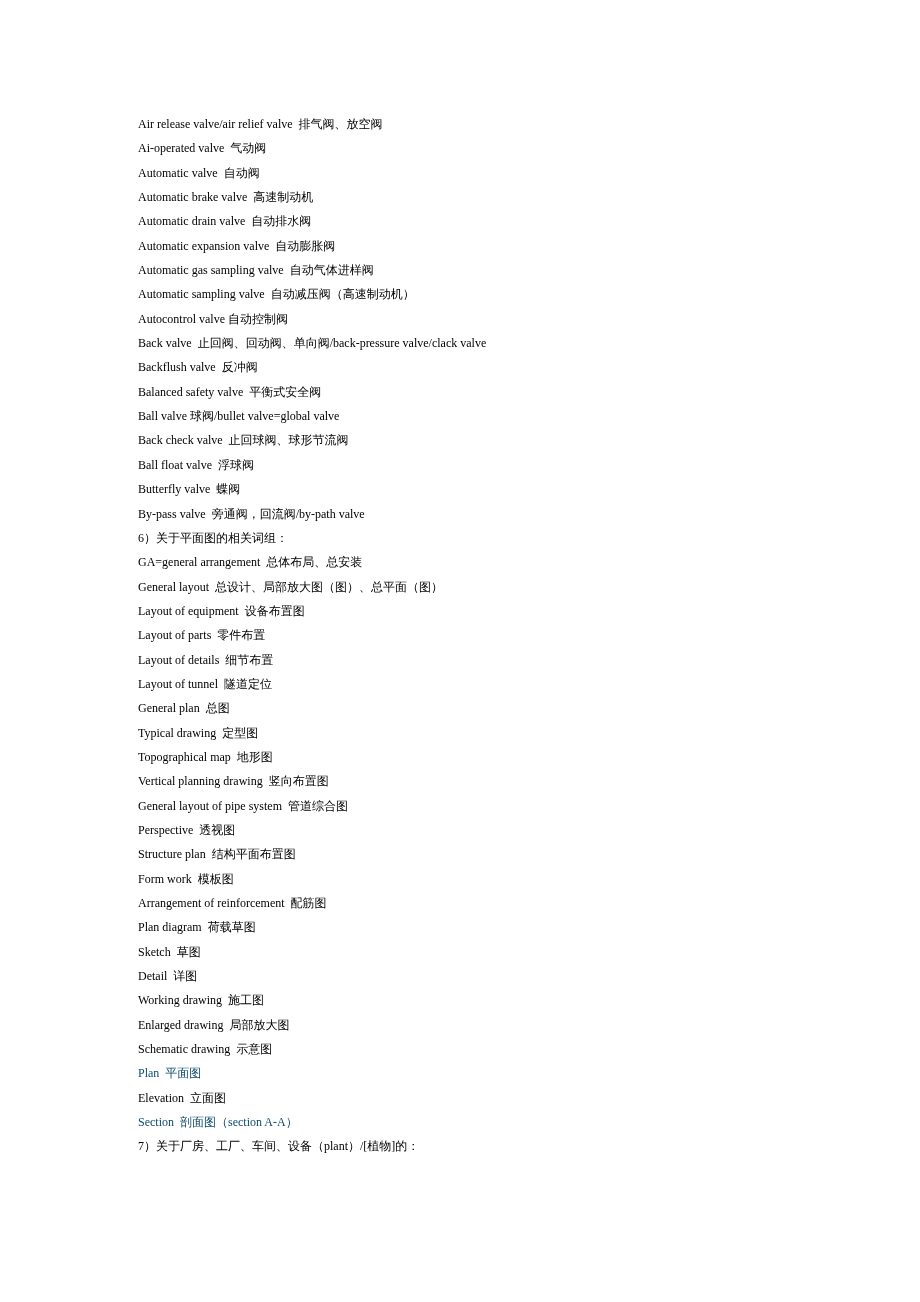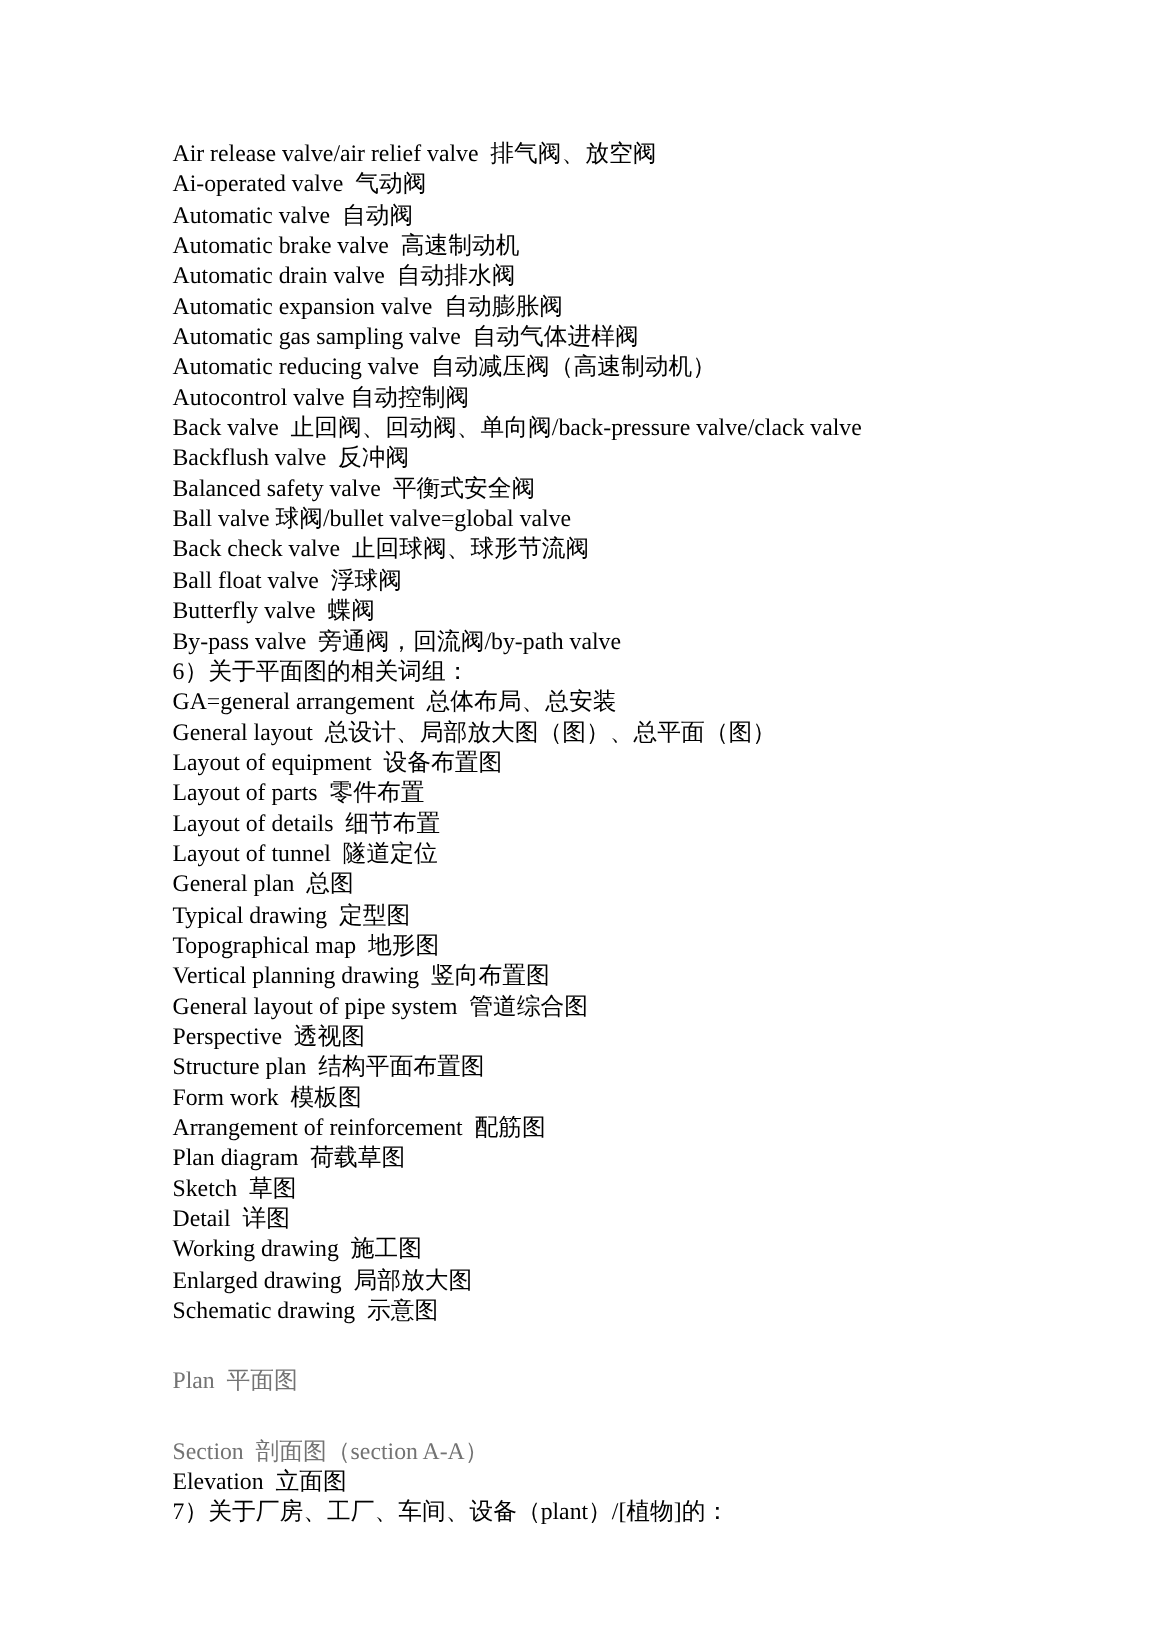--- a/index.html
+++ b/index.html
@@ -27,52 +27,51 @@
   }
 
   .doc-body {
     position: absolute;
     left: 138px;
     top: 112px;
     width: 700px;
   }
 
   .doc-line {
-    font-size: 19px;
+    font-size: 12px;
     line-height: 24.35px;
     white-space: pre;
     letter-spacing: 0;
     color: #000000;
     font-weight: normal;
   }
 
   .doc-line.highlight {
-    color: #737373;
-    margin-top: 32px;
+    color: #0c4a6e;
   }
 
   
   .doc-line {
     font-family: "Liberation Serif", "DejaVu Serif", serif;
   }
 </style>
 </head>
 <body>
 
 <div class="page">
   <div class="doc-body" id="doc-body">
 
   <div class="doc-line">Air release valve/air relief valve  排气阀、放空阀</div>
       <div class="doc-line">Ai-operated valve  气动阀</div>
       <div class="doc-line">Automatic valve  自动阀</div>
       <div class="doc-line">Automatic brake valve  高速制动机</div>
       <div class="doc-line">Automatic drain valve  自动排水阀</div>
       <div class="doc-line">Automatic expansion valve  自动膨胀阀</div>
       <div class="doc-line">Automatic gas sampling valve  自动气体进样阀</div>
-      <div class="doc-line">Automatic reducing valve  自动减压阀（高速制动机）</div>
+      <div class="doc-line">Automatic sampling valve  自动减压阀（高速制动机）</div>
       <div class="doc-line">Autocontrol valve 自动控制阀</div>
       <div class="doc-line">Back valve  止回阀、回动阀、单向阀/back-pressure valve/clack valve</div>
       <div class="doc-line">Backflush valve  反冲阀</div>
       <div class="doc-line">Balanced safety valve  平衡式安全阀</div>
       <div class="doc-line">Ball valve 球阀/bullet valve=global valve</div>
       <div class="doc-line">Back check valve  止回球阀、球形节流阀</div>
       <div class="doc-line">Ball float valve  浮球阀</div>
       <div class="doc-line">Butterfly valve  蝶阀</div>
       <div class="doc-line">By-pass valve  旁通阀，回流阀/by-path valve</div>
       <div class="doc-line">6）关于平面图的相关词组：</div>
@@ -91,17 +90,17 @@
       <div class="doc-line">Structure plan  结构平面布置图</div>
       <div class="doc-line">Form work  模板图</div>
       <div class="doc-line">Arrangement of reinforcement  配筋图</div>
       <div class="doc-line">Plan diagram  荷载草图</div>
       <div class="doc-line">Sketch  草图</div>
       <div class="doc-line">Detail  详图</div>
       <div class="doc-line">Working drawing  施工图</div>
       <div class="doc-line">Enlarged drawing  局部放大图</div>
       <div class="doc-line">Schematic drawing  示意图</div>
       <div class="doc-line highlight">Plan  平面图</div>
+      <div class="doc-line">Elevation  立面图</div>
       <div class="doc-line highlight">Section  剖面图（section A-A）</div>
-      <div class="doc-line">Elevation  立面图</div>
       <div class="doc-line">7）关于厂房、工厂、车间、设备（plant）/[植物]的：</div>
     </div>
 </div>
 
 </body></html>

